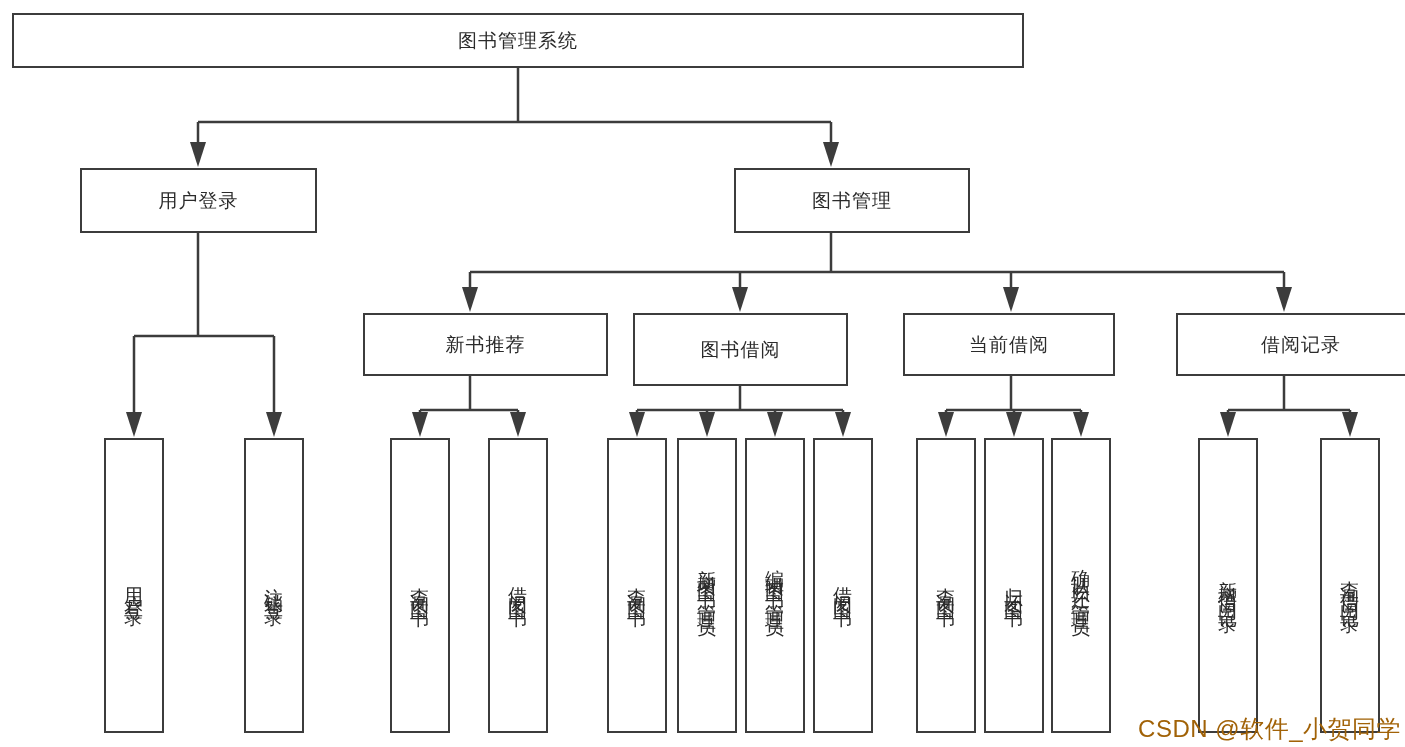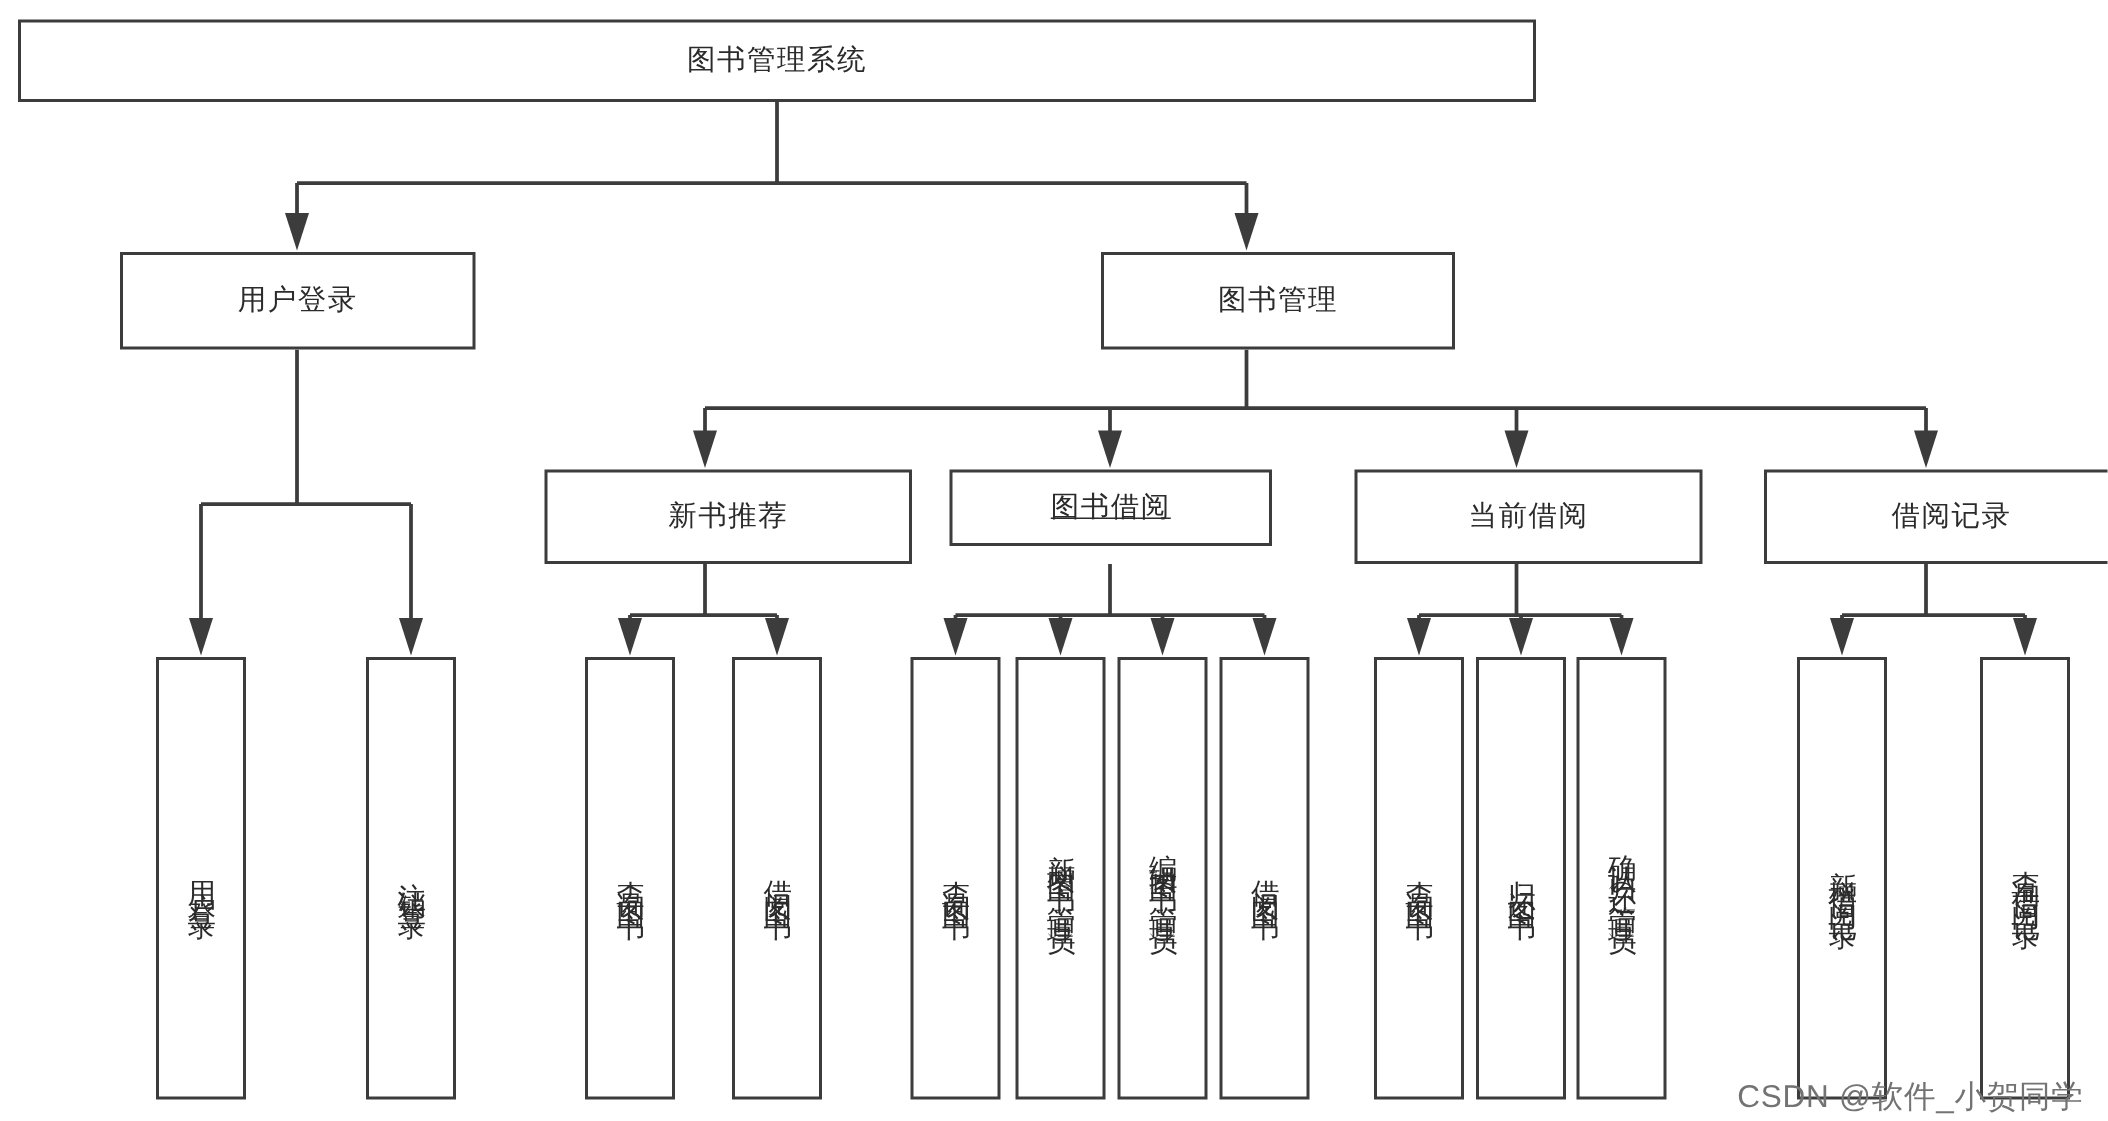--- a/index.html
+++ b/index.html
@@ -20,39 +20,39 @@
   .node.root{border-width:2px;}
   .leaf{
     writing-mode:vertical-rl;text-orientation:mixed;
     letter-spacing:7px;font-size:19px;
   }
   
   .n-root {left:12px;  top:13px;  width:1012px;height:55px;}
   .n-l2-0 {left:80px;  top:168px; width:237px; height:65px;}
   .n-l2-1 {left:713px; top:168px; width:236px; height:65px;margin-left:21px;}
   .n-l3-0 {left:363px; top:313px; width:245px; height:63px;}
-  .n-l3-1 {left:633px; top:313px; width:215px; height:51px;text-decoration:underline;}
-  .n-l3-2 {left:903px; top:313px; width:232px; height:63px;}
+  .n-l3-1 {left:633px; top:313px; width:215px; height:73px;}
+  .n-l3-2 {left:903px; top:313px; width:212px; height:63px;}
   .n-l3-3 {left:1176px;top:313px; width:250px; height:63px;}
   .n-lf-0 {left:104px; top:438px; width:60px; height:295px;}
   .n-lf-1 {left:244px; top:438px; width:60px; height:295px;}
   .n-lf-2 {left:390px; top:438px; width:60px; height:295px;}
   .n-lf-3 {left:488px; top:438px; width:60px; height:295px;}
   .n-lf-4 {left:607px; top:438px; width:60px; height:295px;}
   .n-lf-5 {left:677px; top:438px; width:60px; height:295px;}
   .n-lf-6 {left:745px; top:438px; width:60px; height:295px;}
   .n-lf-7 {left:813px; top:438px; width:60px; height:295px;}
   .n-lf-8 {left:916px; top:438px; width:60px; height:295px;}
   .n-lf-9 {left:984px; top:438px; width:60px; height:295px;}
   .n-lf-10{left:1051px;top:438px; width:60px; height:295px;}
   .n-lf-11{left:1198px;top:438px; width:60px; height:295px;}
   .n-lf-12{left:1320px;top:438px; width:60px; height:295px;}
   .watermark{
-    position:absolute;right:16px;bottom:2px;z-index:5;
-    font-size:21px;color:#737373;letter-spacing:0.5px;
+    position:absolute;right:4px;bottom:2px;z-index:5;
+    font-size:24px;color:#a16207;letter-spacing:0.5px;
     white-space:nowrap;
   }
 </style>
 </head>
 <body>
 
 <div class="canvas">
 
   <svg class="connectors" width="1405" height="747" viewBox="0 0 1405 747">
     <g stroke="#3c3c3c" stroke-width="2.5" fill="none">

